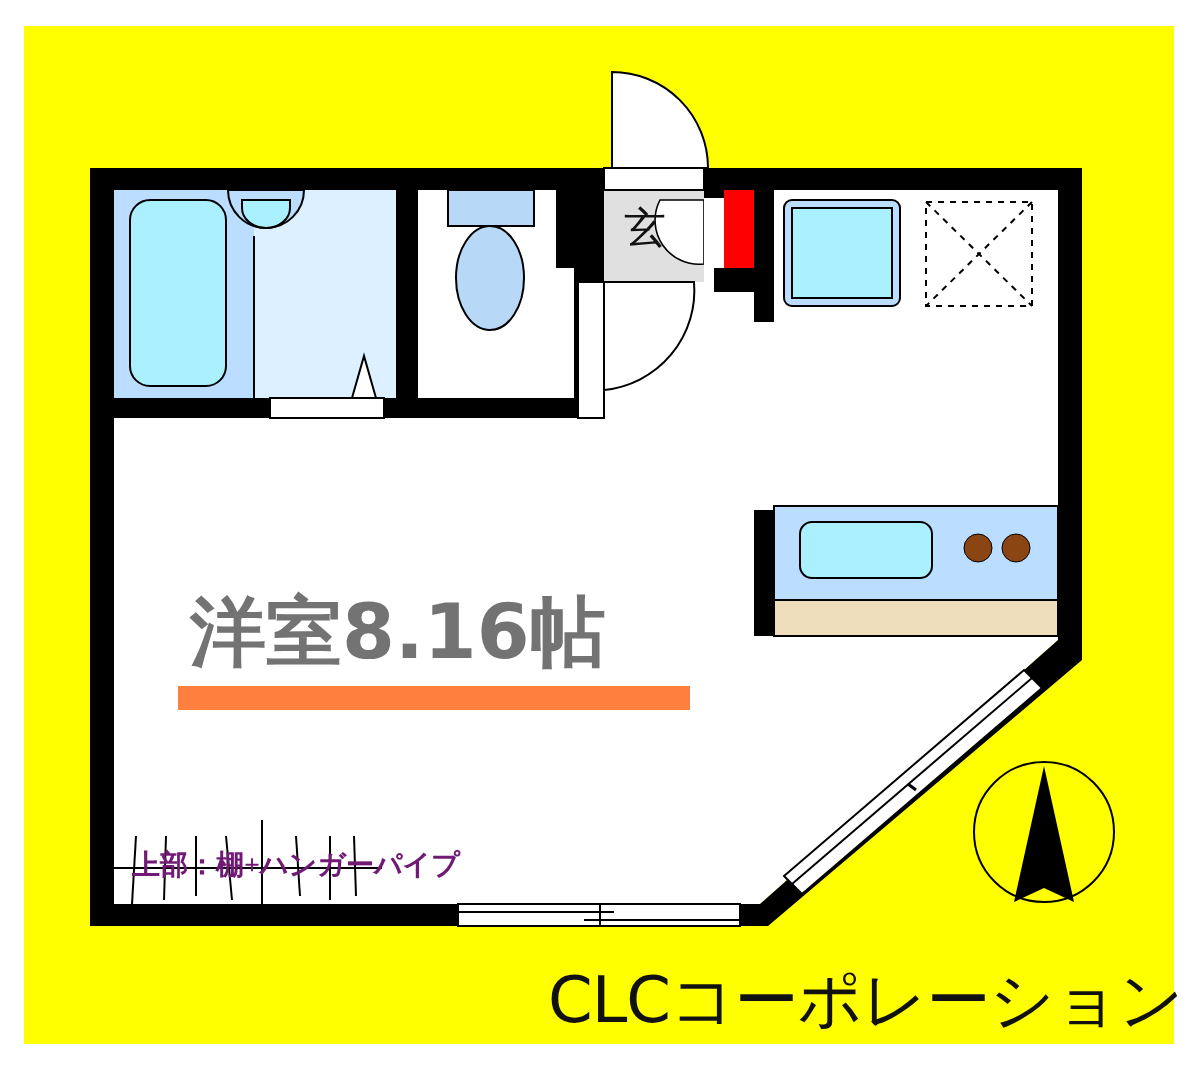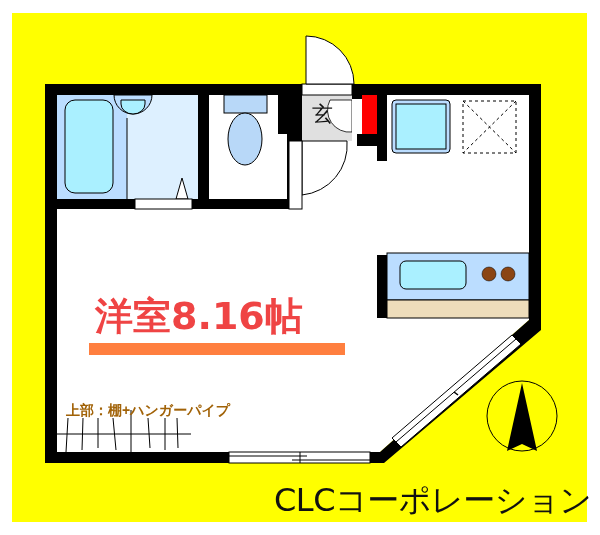--- a/index.html
+++ b/index.html
@@ -1,24 +1,24 @@
 <!DOCTYPE html>
 <html><head>
 <meta charset="utf-8">
 <style>
   html, body { margin: 0; padding: 0; background: #ffffff; }
   body { width: 600px; height: 535px; position: relative; overflow: hidden;
          font-family: "DejaVu Sans", sans-serif; }
   #plan { position: absolute; left: 0; top: 0; width: 600px; height: 535px; }
   .room-label { position: absolute; left: 95px; top: 291px; font-size: 38px; font-weight: bold;
-                color: #ef4444; letter-spacing: 0px; white-space: nowrap;
+                color: #737373; letter-spacing: 0px; white-space: nowrap;
                 font-family: "DejaVu Sans", sans-serif; }
   .room-underline { position: absolute; left: 89px; top: 343px; width: 256px; height: 12px; }
-  .note { position: absolute; left: 66px; top: 402px; font-size: 14px; font-weight: bold;
-          color: #a16207; white-space: nowrap; font-family: Liberation Sans, sans-serif; }
+  .note { position: absolute; left: 66px; top: 424px; font-size: 14px; font-weight: bold;
+          color: #701a75; white-space: nowrap; font-family: Liberation Serif, serif; }
   .company { position: absolute; left: 274px; top: 479px; font-size: 32px; color: #111;
              white-space: nowrap; font-family: "DejaVu Sans", sans-serif; letter-spacing: -0.5px; }
   .genkan { position: absolute; left: 312px; top: 100px; font-size: 21px; color: #111;
             font-family: "DejaVu Sans", sans-serif; }
 </style>
 </head>
 <body>
 
 <svg id="plan" viewBox="0 0 600 535" xmlns="http://www.w3.org/2000/svg">
 

